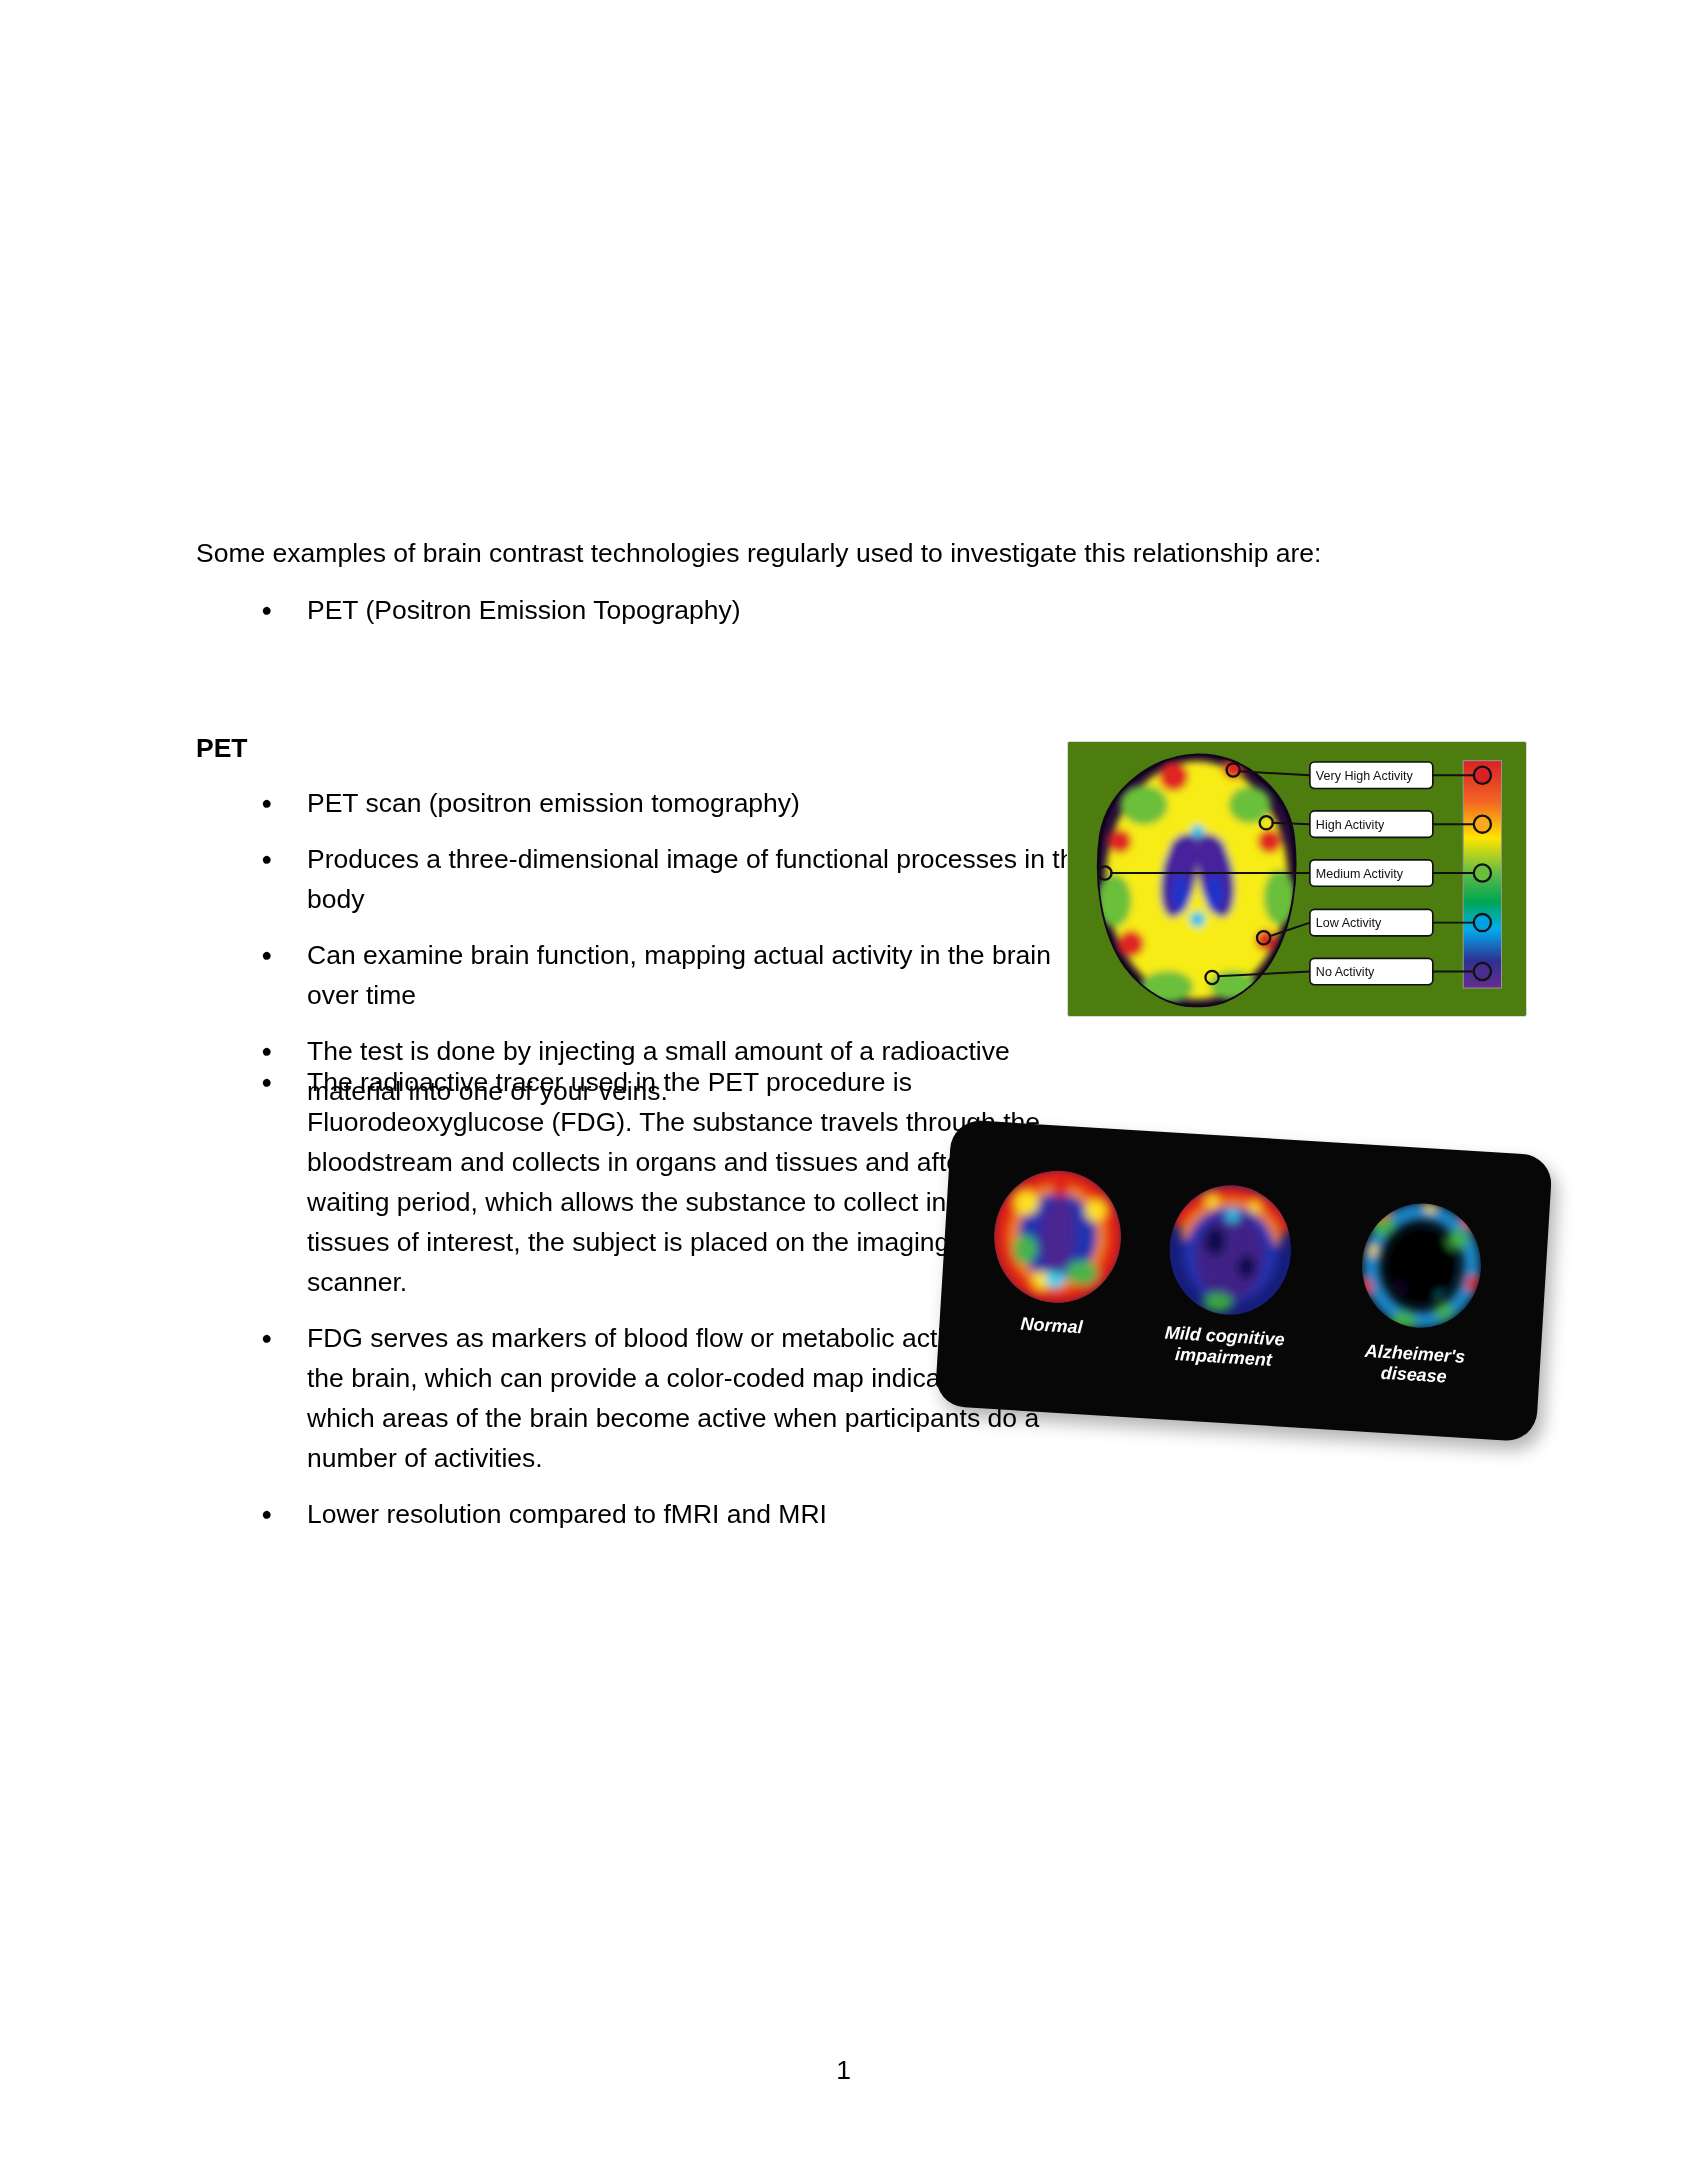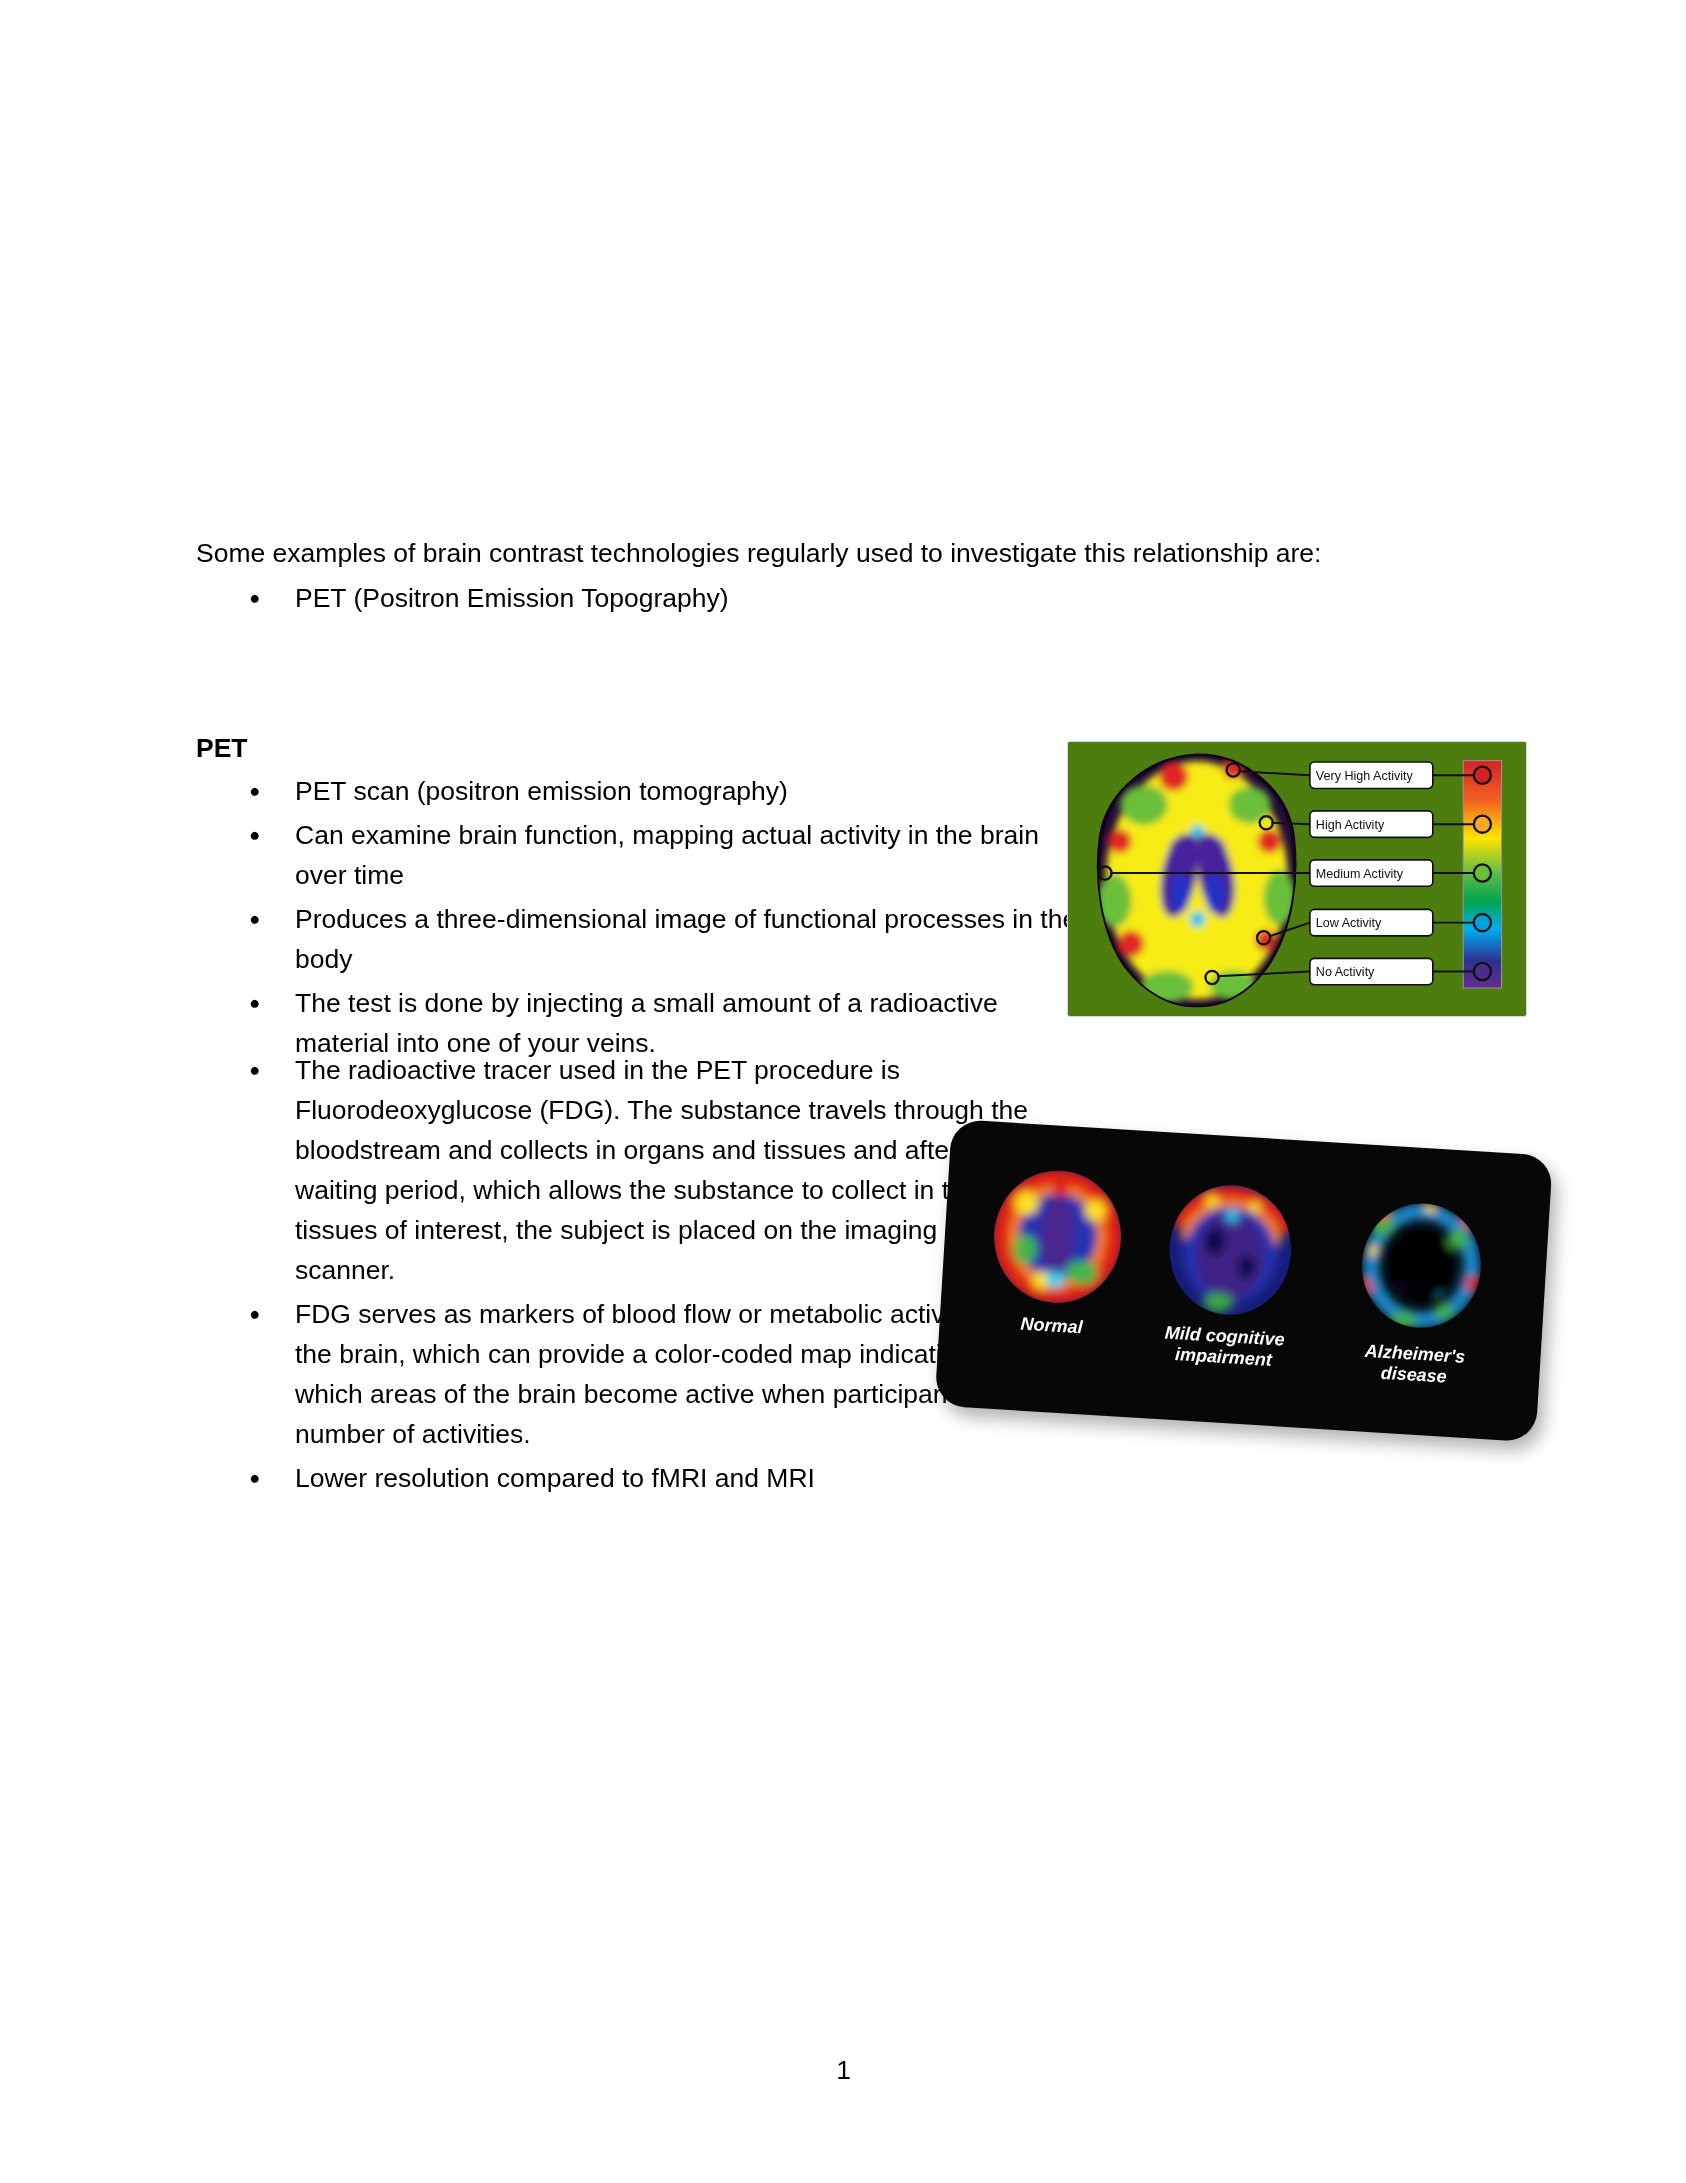--- a/index.html
+++ b/index.html
@@ -16,21 +16,21 @@
     text-align:center;font-size:34px;line-height:54px;font-weight:700;margin:0;
   }
   .doc-title .tline{display:block;}
   p.para{position:absolute;left:196px;margin:0;font-size:26.5px;line-height:40px;}
   .intro{top:406px;max-width:1177px;}
   .examples-intro{top:533px;width:1292px;}
   ul.bullets{
     position:absolute;left:196px;margin:0;padding:0;list-style:none;
     font-size:26.5px;line-height:40px;
   }
-  ul.bullets li{position:relative;padding-left:95px;margin:4px;}
+  ul.bullets li{position:relative;padding-left:95px;margin:16px;}
   ul.bullets li::before{
     content:"●";position:absolute;left:49px;top:0;
     font-size:18.5px;line-height:40px;color:#000;
   }
   .examples-list{top:574px;}
   .examples-list li{max-width:1144px;}
   .pet-heading{
     position:absolute;left:196px;top:728px;margin:0;
     font-size:26.5px;line-height:40px;font-weight:700;
   }
@@ -72,22 +72,22 @@
   <p class="para examples-intro">Some examples of brain contrast technologies regularly used to investigate this relationship are:</p>
 
   <ul class="bullets examples-list">
     <li>PET (Positron Emission Topography)</li>
   </ul>
 
   <h2 class="pet-heading">PET</h2>
 
   <ul class="bullets pet-list-1">
     <li>PET scan (positron emission tomography)</li>
+    <li>Produces a three-dimensional image of functional processes in the body</li>
     <li>Can examine brain function, mapping actual activity in the brain over time</li>
-    <li>Produces a three-dimensional image of functional processes in the body</li>
     <li>The test is done by injecting a small amount of a radioactive material into one of your veins.</li>
   </ul>
 
   <ul class="bullets pet-list-2">
     <li>The radioactive tracer used in the PET procedure is Fluorodeoxyglucose (FDG). The substance travels through the bloodstream and collects in organs and tissues and after a waiting period, which allows the substance to collect in the tissues of interest, the subject is placed on the imaging scanner.</li>
     <li>FDG serves as markers of blood flow or metabolic activity in the brain, which can provide a color-coded map indicating which areas of the brain become active when participants do a number of activities.</li>
     <li>Lower resolution compared to fMRI and MRI</li>
   </ul>
 
   <figure class="fig1">

